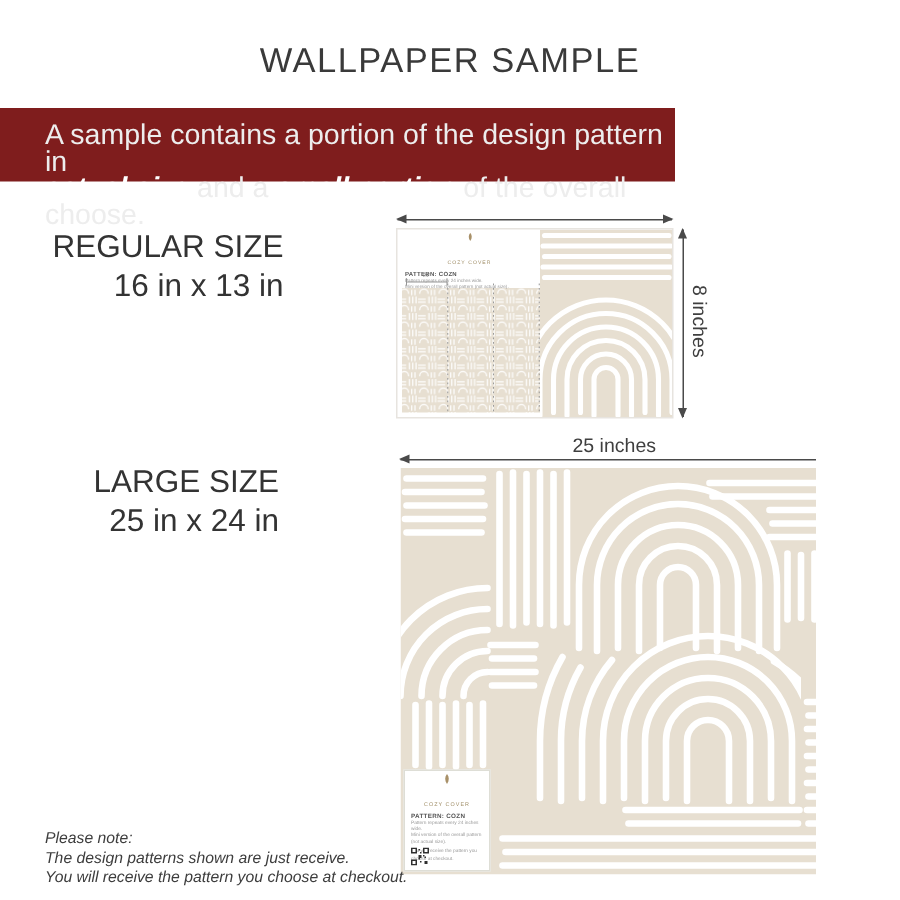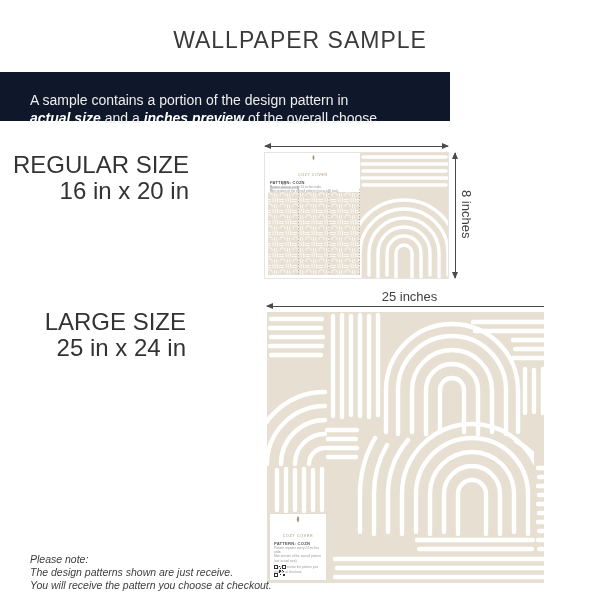--- a/index.html
+++ b/index.html
@@ -4,27 +4,27 @@
 <style>
   html,body{margin:0;padding:0;background:#fff;}
   #canvas{position:relative;width:544px;height:600px;background:#ffffff;overflow:hidden;
           font-family:"Liberation Sans",sans-serif;}
 
   
   .title{position:absolute;left:0;top:27px;width:600px;text-align:center;
          font-size:23px;letter-spacing:1px;color:#3a3a3a;font-weight:500;}
 
   
-  .banner{position:absolute;left:0;top:72px;width:450px;height:49px;background:#0f172a;
-          color:#ededed;font-size:14px;line-height:17.5px;box-sizing:border-box;
-          padding:20px 0 0 30px;}
+  .banner{position:absolute;left:0;top:72px;width:450px;height:49px;background:#7f1d1d;
+          color:#ededed;font-size:19px;line-height:17.5px;box-sizing:border-box;
+          padding:10px 0 0 30px;}
   .banner .bold{color:#ffffff;font-weight:700;font-style:italic;}
 
   
-  .size-label{position:absolute;text-align:right;color:#333333;font-size:24px;
+  .size-label{position:absolute;text-align:right;color:#333333;font-size:21px;
               line-height:26px;font-weight:500;}
   #regular-heading{right:355px;top:152px;}
   #large-heading{right:358px;top:309px;}
 
   
   .arrow-h{position:absolute;height:0;border-top:1px solid #4a4a4a;}
   .arrow-h::before{content:"";position:absolute;left:-1px;top:-4px;width:0;height:0;
     border-top:3.5px solid transparent;border-bottom:3.5px solid transparent;
     border-right:7px solid #4a4a4a;}
   .arrow-h::after{content:"";position:absolute;right:-1px;top:-4px;width:0;height:0;
@@ -80,26 +80,26 @@
 </style>
 </head>
 <body>
 
 <div id="canvas">
 
   <div class="title">WALLPAPER SAMPLE</div>
 
   <div class="banner">
     <div>A sample contains a portion of the design pattern in</div>
-    <div><span class="bold">actual size</span><span> and a </span><span class="bold">inches preview</span><span> of the overall choose.</span></div>
+    <div><span class="bold">actual size</span><span> and a </span><span class="bold">small portion</span><span> of the overall choose.</span></div>
   </div>
 
   <div class="size-label" id="regular-heading">
     <div>REGULAR SIZE</div>
-    <div>16 in x 20 in</div>
+    <div>16 in x 13 in</div>
   </div>
 
   <div class="arrow-h" id="reg-arrow-h"></div>
   <div class="arrow-v" id="reg-arrow-v"></div>
   <div class="dim-label-v" id="reg-height-label">8 inches</div>
 
   <div class="sample" id="reg-sample">
     <svg viewBox="0 0 183 125" width="183" height="125">
       <defs>
         <pattern id="miniTex" width="13" height="11" patternUnits="userSpaceOnUse">

